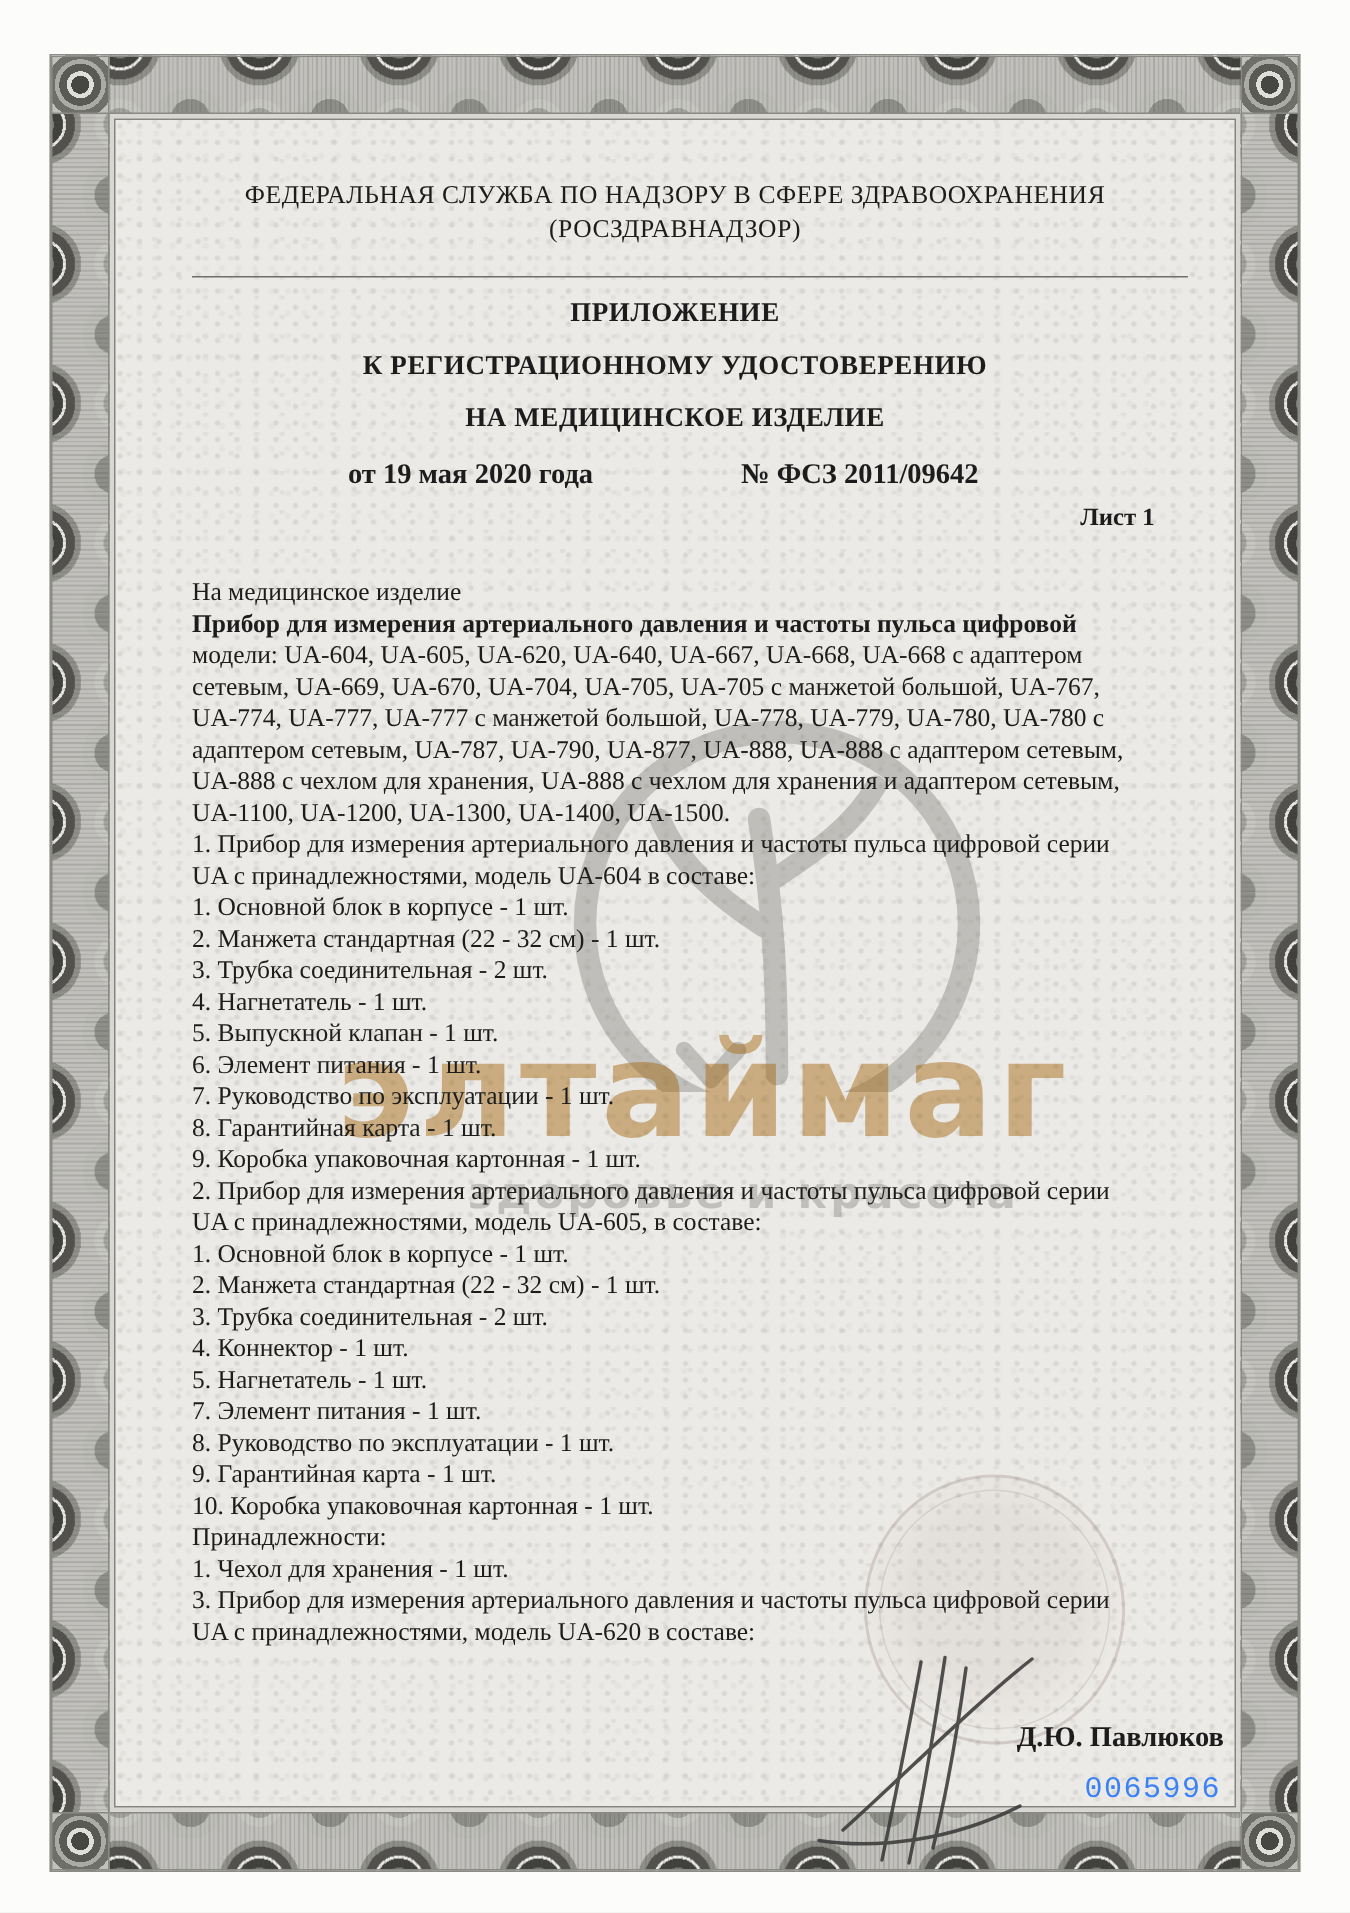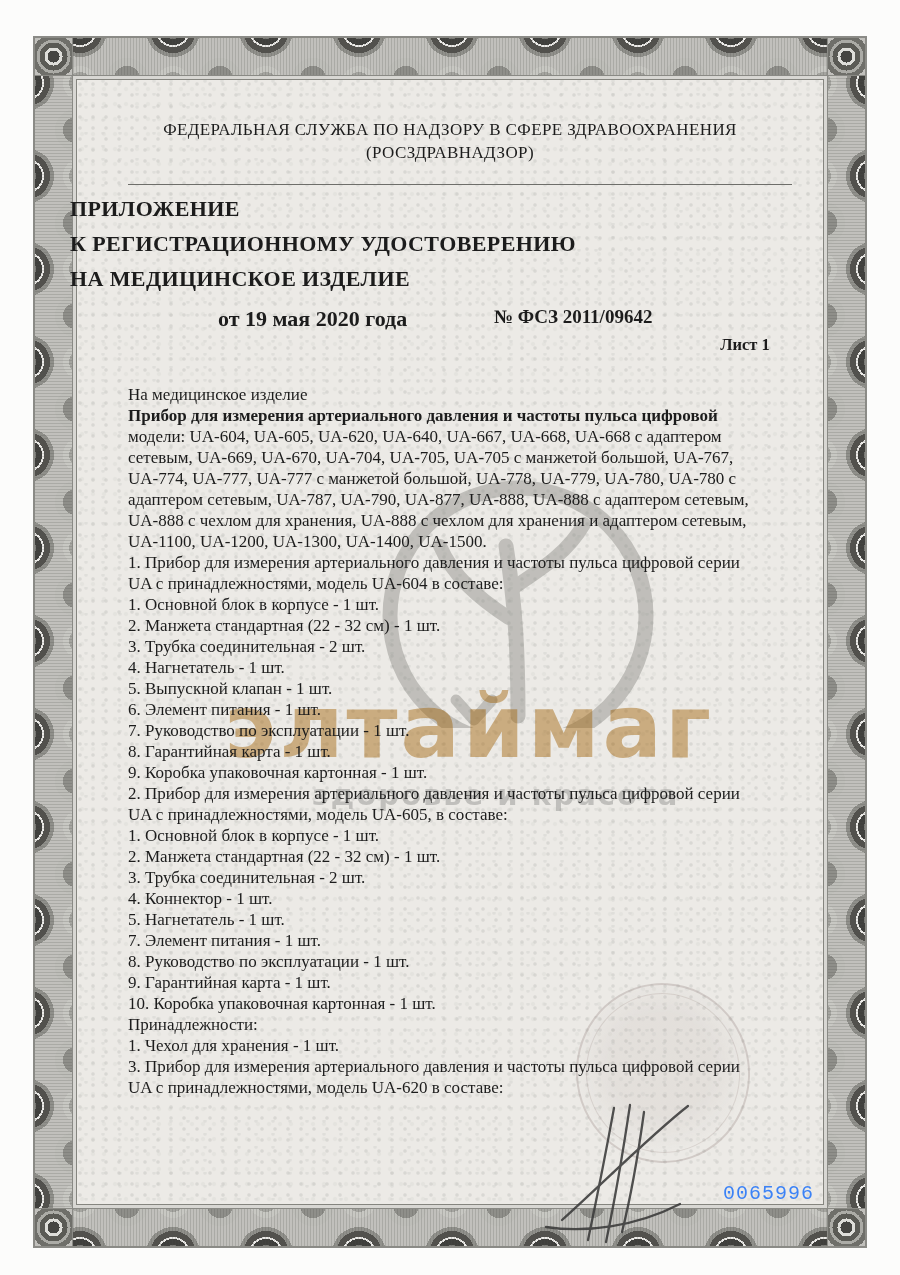--- a/index.html
+++ b/index.html
@@ -80,23 +80,23 @@
     transform:rotate(-8deg);
   }
   .stamp::before{
     content:"";position:absolute;inset:8px;border-radius:50%;
     border:1.5px solid rgba(150,132,128,.22);
   }
   
   .agency{position:absolute;left:80px;right:80px;top:118px;text-align:center;
     font-size:17px;line-height:23px;letter-spacing:.4px;white-space:nowrap;}
   .rule{position:absolute;left:128px;top:184px;width:664px;height:1px;background:#6e6e6a;}
-  .doc-title{position:absolute;left:70px;right:70px;top:191px;text-align:left;
-    font-weight:bold;font-size:22px;line-height:35px;letter-spacing:.4px;white-space:nowrap;}
-  .meta-date{position:absolute;left:218px;top:306px;font-weight:bold;font-size:22px;white-space:nowrap;font-family:Liberation Serif, serif;}
+  .doc-title{position:absolute;left:70px;right:70px;top:191px;text-align:center;
+    font-weight:bold;font-size:18px;line-height:35px;letter-spacing:.4px;white-space:nowrap;}
+  .meta-date{position:absolute;left:232px;top:306px;font-weight:bold;font-size:19px;white-space:nowrap;font-family:Liberation Serif, serif;}
   .meta-number{position:absolute;left:494px;top:306px;font-weight:bold;font-size:19px;white-space:nowrap;}
   .sheet-label{position:absolute;left:700px;top:335px;width:90px;text-align:center;
     font-weight:bold;font-size:16.5px;white-space:nowrap;}
   .body-col{position:absolute;left:128px;top:384px;width:668px;font-size:17px;}
   .doc-line{line-height:21px;white-space:nowrap;}
   .doc-line.b{font-weight:bold;}
   .sig-role{position:absolute;left:128px;top:1139px;font-weight:bold;font-size:17.5px;line-height:22.5px;white-space:nowrap;}
   .sig-name{position:absolute;left:560px;top:1148px;width:256px;text-align:right;
     font-weight:bold;font-size:19px;white-space:nowrap;}
   .form-number{position:absolute;left:560px;top:1182px;width:254px;text-align:right;
@@ -217,20 +217,21 @@
 
       <div class="doc-line">Принадлежности:</div>
 
       <div class="doc-line">1. Чехол для хранения - 1 шт.</div>
 
       <div class="doc-line">3. Прибор для измерения артериального давления и частоты пульса цифровой серии</div>
 
       <div class="doc-line">UA с принадлежностями, модель UA-620 в составе:</div>
     </div>
 
+  <div class="sig-name">Д.Ю. Павлюков</div>
   <div class="form-number">0065996</div>
 </div>
 
 <div class="layer" id="signature-layer">
   <svg style="position:absolute;left:540px;top:1100px" width="160" height="145" viewBox="0 0 160 145">
     <g fill="none" stroke="#3a3a3a" stroke-width="2.3" stroke-linecap="round" opacity=".88">
       <path d="M6 127 C45 133 95 127 140 104"></path>
       <path d="M74 8 C66 52 56 102 48 140"></path>
       <path d="M90 5 C83 52 74 104 66 142"></path>
       <path d="M104 12 C98 56 90 100 82 132"></path>

